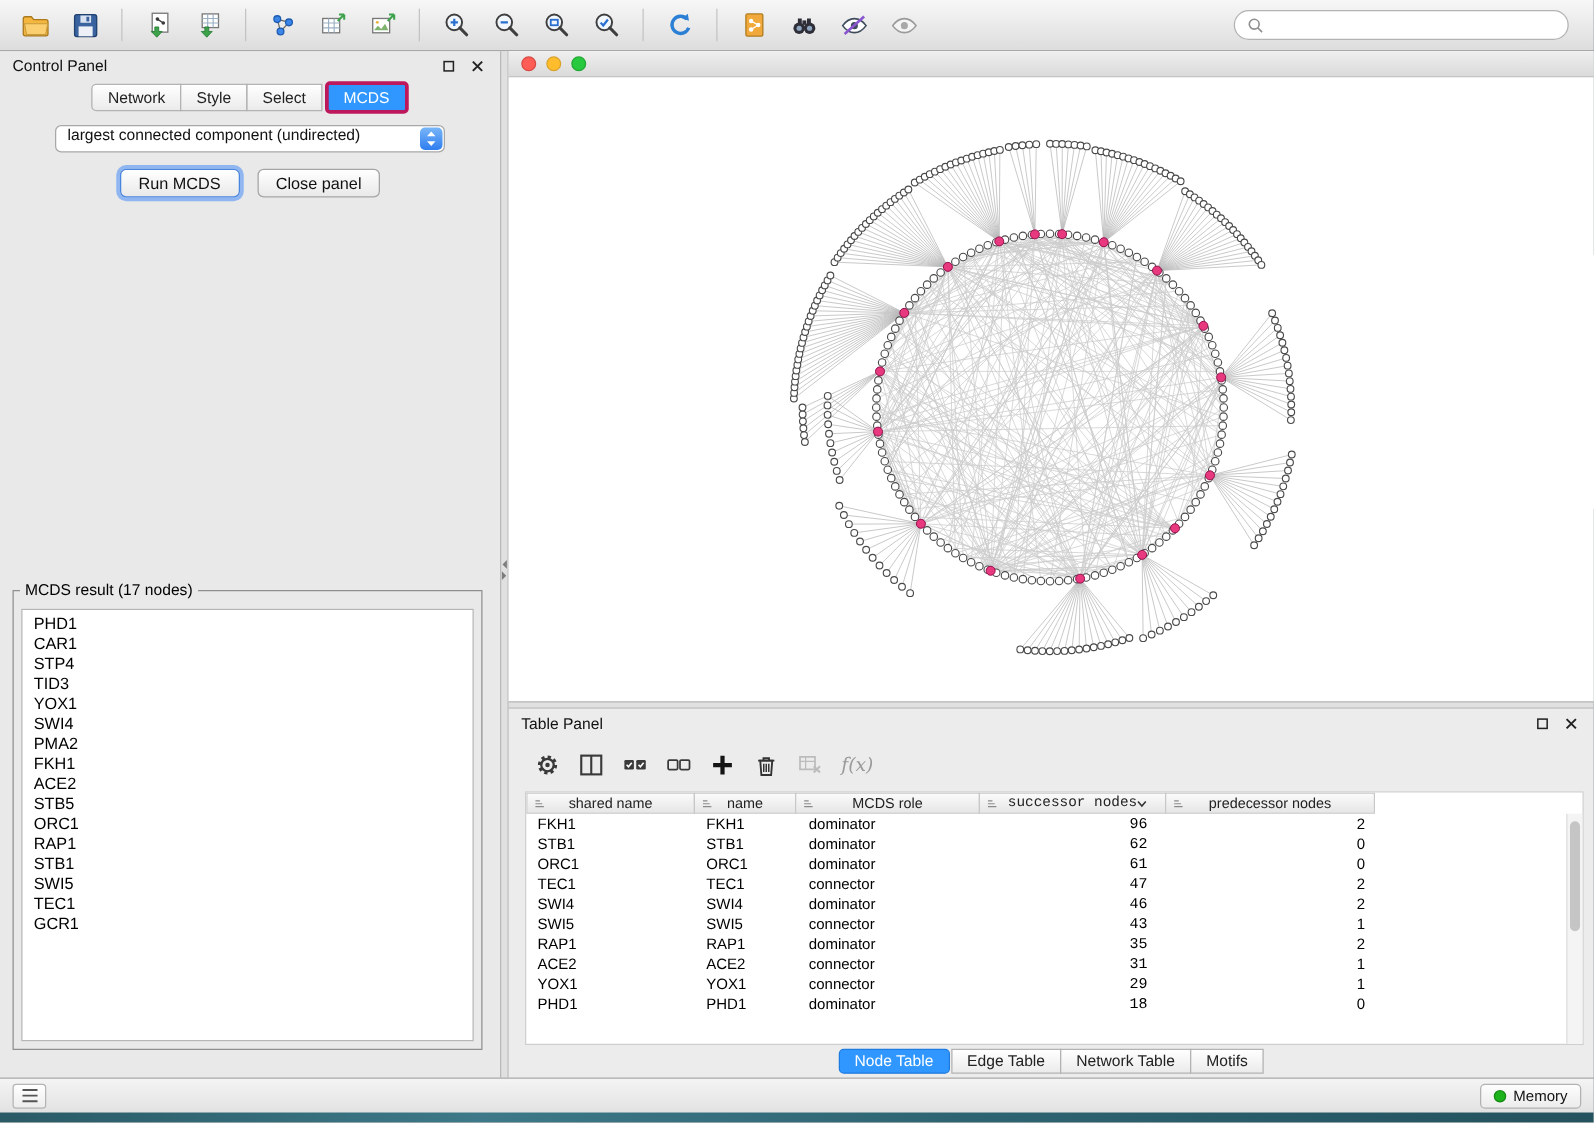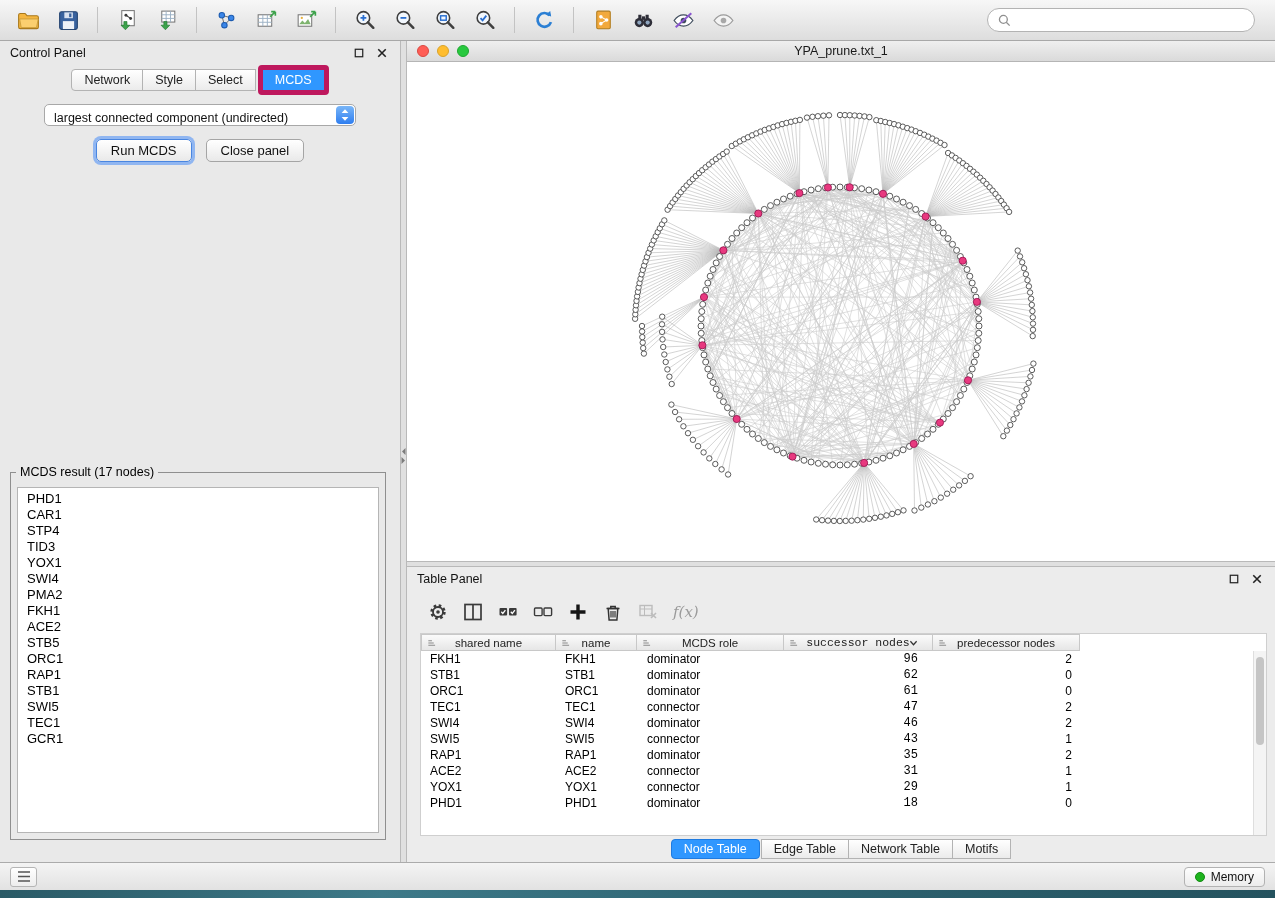--- a/index.html
+++ b/index.html
@@ -24,25 +24,25 @@
   
   .control-panel { position:absolute; left:0; top:0; width:400px; bottom:0; background:#e9e9e9; }
   .panel-header { height:24px; display:flex; align-items:center; padding:0 10px; font-size:12.5px; color:#111; }
   .ph-icons { margin-left:auto; display:flex; gap:7px; }
   .ph-btn { width:16px; height:16px; border:none; background:transparent; padding:0;
     display:flex; align-items:center; justify-content:center; cursor:pointer; }
   .cp-tabs { display:flex; justify-content:center; margin-top:0; align-items:center; }
   .cp-tab { font-family:inherit; font-size:12.5px; padding:3px 12px; border:1px solid #b3b3b3; margin-left:-1px;
     background:linear-gradient(#ffffff,#ebebeb); color:#222; cursor:pointer; }
   .cp-tab:first-child { border-radius:4px 0 0 4px; margin-left:0; }
-  .cp-tab.active { background:#2f97ff; color:#fff; border:5px solid #be185d; border-radius:4px; margin-left:2px; }
+  .cp-tab.active { background:#2f97ff; color:#fff; border:3px solid #be185d; border-radius:4px; margin-left:2px; }
   .cp-content { text-align:center; }
   .opt-label { font-size:13px; margin-top:22px; color:#111; }
   .dropdown { width:312px; height:22px; margin:9px auto 0; background:#fff; border:1px solid #a8a8a8;
-    border-radius:5px; display:flex; align-items:flex-end; position:relative; font-size:12.5px;
+    border-radius:5px; display:flex; align-items:flex-start; position:relative; font-size:12.5px;
     padding-left:9px; color:#111; cursor:pointer; text-align:left; }
   .dd-stepper { position:absolute; right:1px; top:1px; bottom:1px; width:18px; border-radius:4px;
     background:linear-gradient(#79b6f8,#2f7ef0); display:flex; align-items:center; justify-content:center; }
   .btn-row { display:flex; justify-content:center; gap:14px; margin-top:13px; }
   .btn { font-family:inherit; font-size:13px; padding:3px 14px; border:1px solid #a5a5a5; border-radius:5px;
     background:linear-gradient(#ffffff,#e9e9e9); color:#111; cursor:pointer; }
   .btn.focus-ring { box-shadow:0 0 0 3px rgba(88,150,246,.62); border-color:#4a86e0; }
   .result-box { position:absolute; left:10px; right:14px; top:424px; bottom:22px;
     border:1px solid #8f8f8f; margin:0; padding:0; }
   .result-box legend { font-size:12.5px; padding:0 4px; margin-left:5px; color:#000; }
@@ -79,21 +79,21 @@
   .tp-tool.wide { width:40px; }
   .table-area { flex:1; background:#fff; margin:0 8px 0 13px; position:relative; overflow:hidden;
     border:1px solid #cfcfcf; }
   .thead { display:flex; height:17px; }
   .th { border:1px solid #c8c8c8; margin-left:-1px; background:linear-gradient(#fbfbfb,#e6e6e6);
     font-size:11.5px; color:#222; display:flex; align-items:center; justify-content:center;
     position:relative; cursor:pointer; }
   .th:first-child { margin-left:0; }
   .sorticon { position:absolute; left:5px; top:3px; line-height:0; }
   .chev { position:absolute; right:14px; top:4px; line-height:0; }
-  .c0 { width:135px; } .c1 { width:82px; } .c2 { width:148px; } .c3 { width:150px;font-family:Liberation Mono, monospace; } .c4 { width:148px; }
+  .c0 { width:135px; } .c1 { width:82px; } .c2 { width:148px; } .c3 { width:150px;font-family:Liberation Mono, monospace; } .c4 { width:168px; }
   .tr { display:flex; height:16px; align-items:center; }
   .td { font-size:12px; color:#000; overflow:hidden; white-space:nowrap; }
   .td.c0, .td.c1, .td.c2 { padding-left:9px; }
   .td.c3 { text-align:right; padding-right:18px; }
   .td.c4 { text-align:right; padding-right:12px; }
   .vscroll { position:absolute; right:0; top:17px; bottom:0; width:13px; background:#f4f4f4; border-left:1px solid #dedede; }
   .vthumb { position:absolute; left:2px; right:2px; top:6px; height:88px; background:#c5c5c5; border-radius:5px; }
   .tp-tabs { height:26px; display:flex; align-items:center; justify-content:center; }
   .tp-tab { font-family:inherit; font-size:12.5px; padding:2px 12px; border:1px solid #b3b3b3; margin-left:-1px;
     background:linear-gradient(#ffffff,#ebebeb); color:#222; cursor:pointer; }
@@ -325,21 +325,20 @@
 
     <div class="right">
 
       <div class="net-window">
         <div class="net-titlebar">
           <span class="lights">
             <span class="light red"></span>
             <span class="light yellow"></span>
             <span class="light green"></span>
           </span>
-          <span class="net-title">YPA_prune.txt_1</span>
         </div>
         <svg class="netcanvas" viewBox="0 0 868 499" preserveAspectRatio="none">
             <g stroke="#989898" stroke-width="0.6" opacity="0.5">
               <line x1="297.0" y1="235.1" x2="502.5" y2="143.6"></line>
               <line x1="297.0" y1="235.1" x2="369.9" y2="387.8"></line>
               <line x1="297.0" y1="235.1" x2="569.0" y2="235.1"></line>
               <line x1="297.0" y1="235.1" x2="531.3" y2="362.3"></line>
               <line x1="297.0" y1="235.1" x2="454.7" y2="126.7"></line>
               <line x1="297.0" y1="235.1" x2="482.8" y2="393.8"></line>
               <line x1="297.0" y1="235.1" x2="526.0" y2="160.7"></line>

